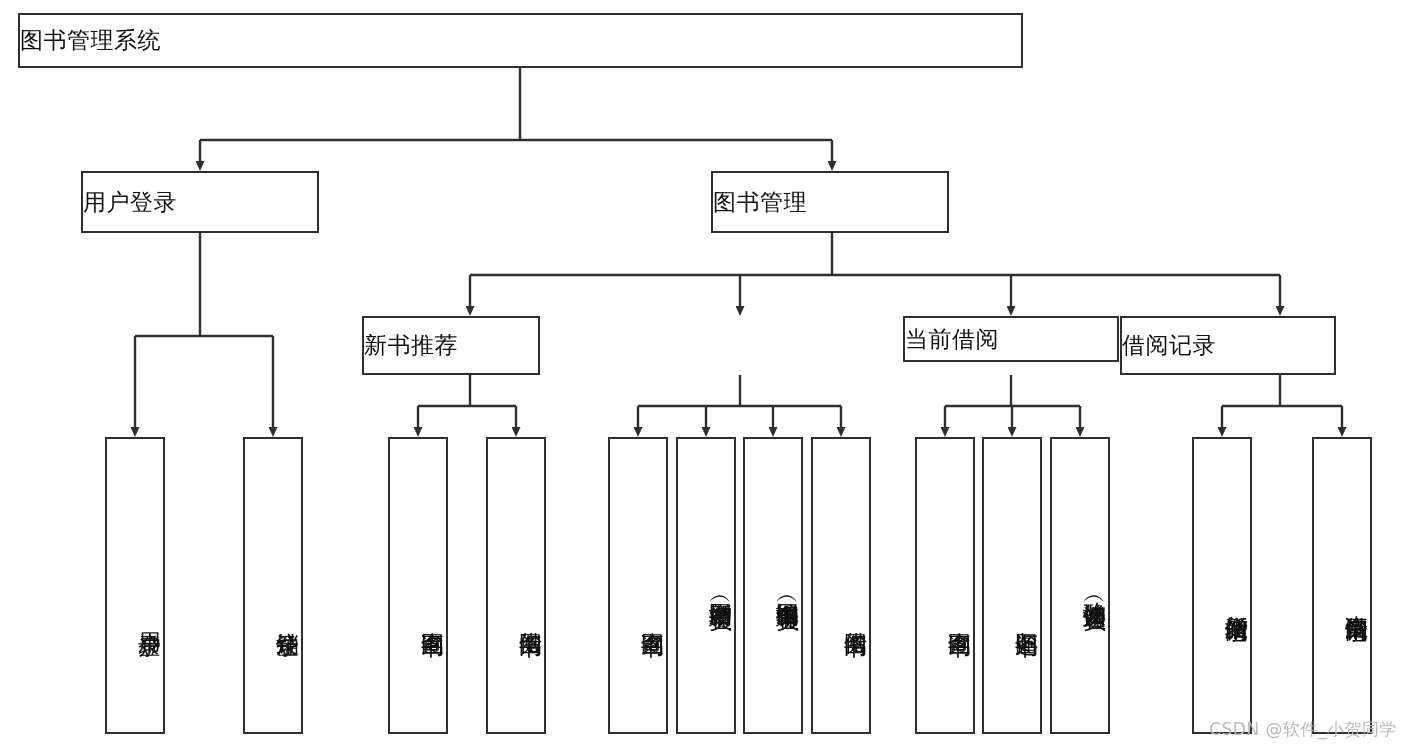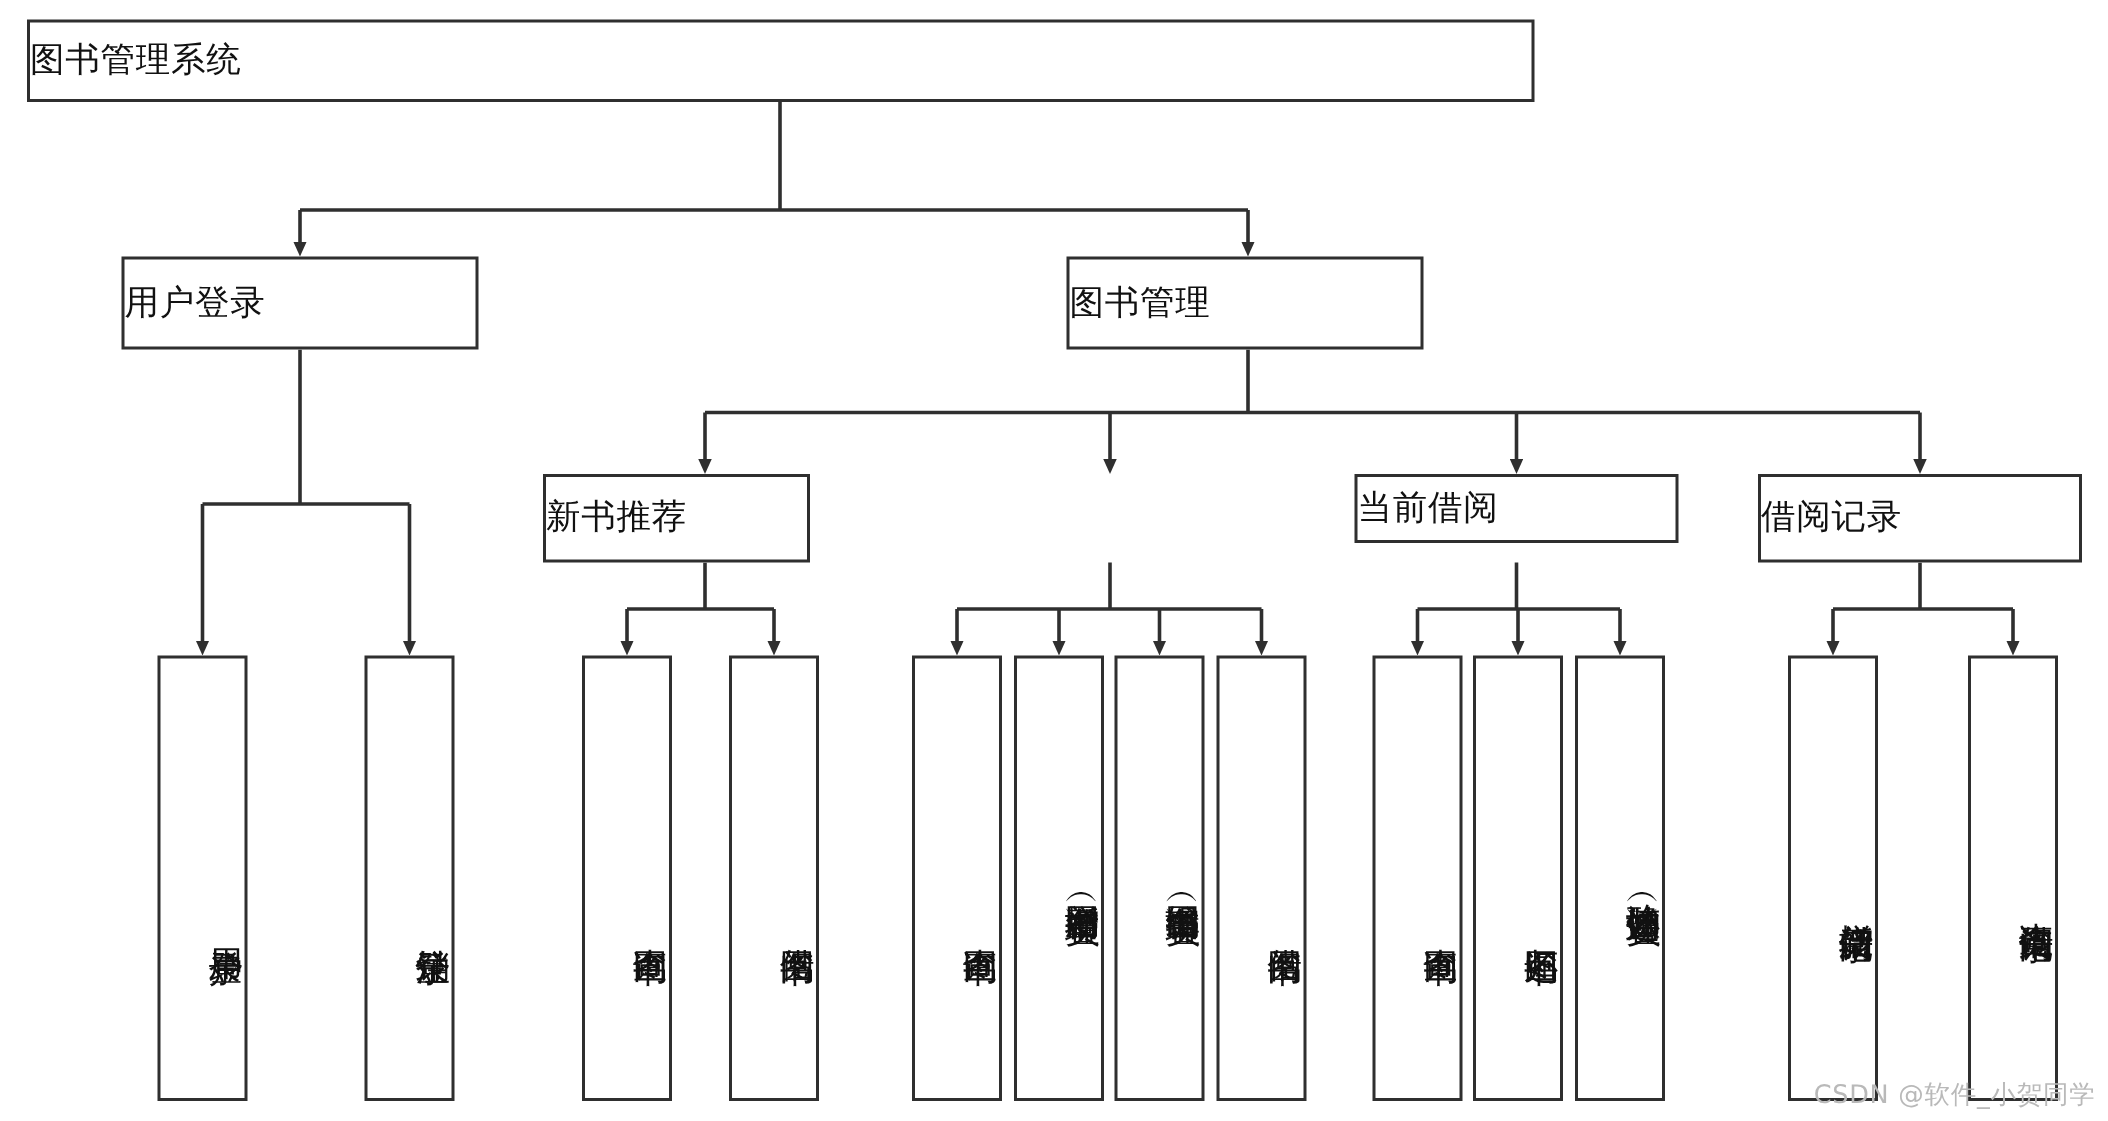--- a/index.html
+++ b/index.html
@@ -131,21 +131,21 @@
   <div class="node horiz" style="left:711px; top:171px; width:238px; height:62px;">
     <span class="node-label">图书管理</span>
   </div>
 
   <div class="node horiz" style="left:362px; top:316px; width:178px; height:59px;">
     <span class="node-label">新书推荐</span>
   </div>
   <div class="node horiz" style="left:903px; top:316px; width:216px; height:46px;">
     <span class="node-label">当前借阅</span>
   </div>
-  <div class="node horiz" style="left:1172px; top:316px; width:216px; height:59px;">
+  <div class="node horiz" style="left:1120px; top:316px; width:216px; height:59px;">
     <span class="node-label">借阅记录</span>
   </div>
 
   <div class="node vert" style="left:105px; top:437px; width:60px; height:297px; padding-top:60px;">
     <span class="node-label">用户登录</span>
   </div>
   <div class="node vert" style="left:243px; top:437px; width:60px; height:297px; padding-top:60px;">
     <span class="node-label">注销登录</span>
   </div>
 

